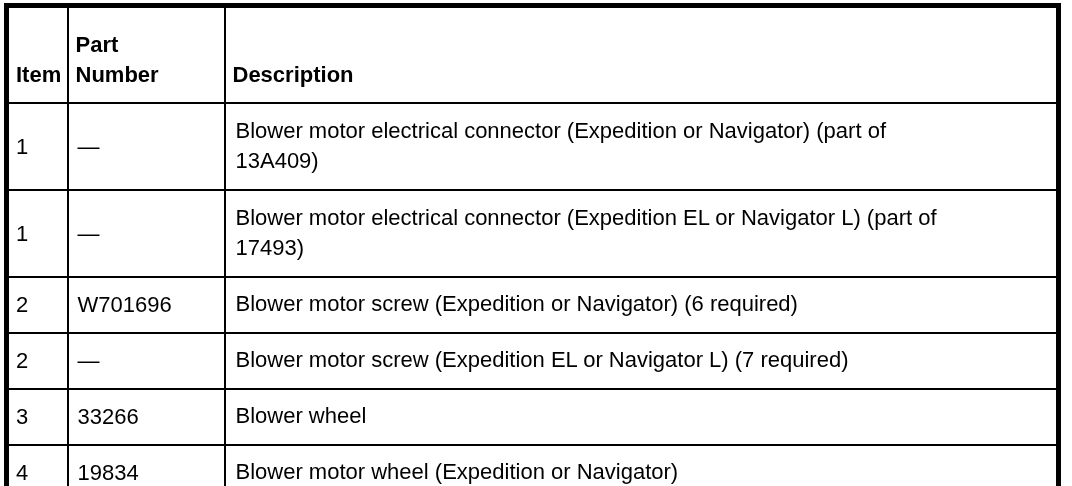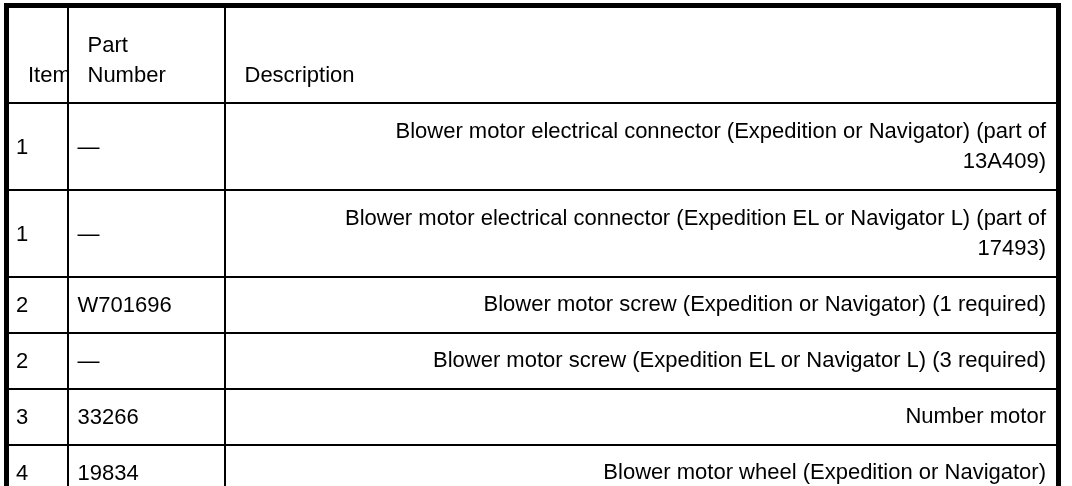--- a/index.html
+++ b/index.html
@@ -36,35 +36,35 @@
     border: 5px solid #000000;
   }
   th, td {
     font-size: 22px;
     line-height: 30px;
     text-align: left;
     font-weight: normal;
     overflow: hidden;
   }
   thead th {
-    font-weight: normal;
+    font-weight: bold;
     vertical-align: bottom;
     height: 76px;
-    padding: 6px 4px 12px 19px;
+    padding: 6px 4px 12px 7px;
   }
   thead th .wrap-narrow {
     display: inline-block;
     max-width: 110px;
   }
   tbody td {
     vertical-align: middle;
   }
   td.cell-item { padding: 4px 4px 4px 7px; }
   td.cell-part { padding: 4px 4px 4px 9px; }
-  td.cell-desc { padding: 2px 10px 4px 10px; white-space: pre-line; text-align: right; }
+  td.cell-desc { padding: 2px 10px 4px 10px; white-space: pre-line; }
   tr.row-tall td { height: 77px; }
   tr.row-short td { height: 46px; }
 </style>
 </head>
 <body>
 
 <div class="page">
   <table class="parts-table">
     <colgroup>
       <col class="col-item">
@@ -87,31 +87,31 @@
       </tr>
       <tr class="row-tall">
         <td class="cell-item">1</td>
         <td class="cell-part">—</td>
         <td class="cell-desc">Blower motor electrical connector (Expedition EL or Navigator L) (part of
 17493)</td>
       </tr>
       <tr class="row-short">
         <td class="cell-item">2</td>
         <td class="cell-part">W701696</td>
-        <td class="cell-desc">Blower motor screw (Expedition or Navigator) (1 required)</td>
+        <td class="cell-desc">Blower motor screw (Expedition or Navigator) (6 required)</td>
       </tr>
       <tr class="row-short">
         <td class="cell-item">2</td>
         <td class="cell-part">—</td>
-        <td class="cell-desc">Blower motor screw (Expedition EL or Navigator L) (3 required)</td>
+        <td class="cell-desc">Blower motor screw (Expedition EL or Navigator L) (7 required)</td>
       </tr>
       <tr class="row-short">
         <td class="cell-item">3</td>
         <td class="cell-part">33266</td>
-        <td class="cell-desc">Number motor</td>
+        <td class="cell-desc">Blower wheel</td>
       </tr>
       <tr class="row-short">
         <td class="cell-item">4</td>
         <td class="cell-part">19834</td>
         <td class="cell-desc">Blower motor wheel (Expedition or Navigator)</td>
       </tr>
 
     </tbody>
   </table>
 </div>

